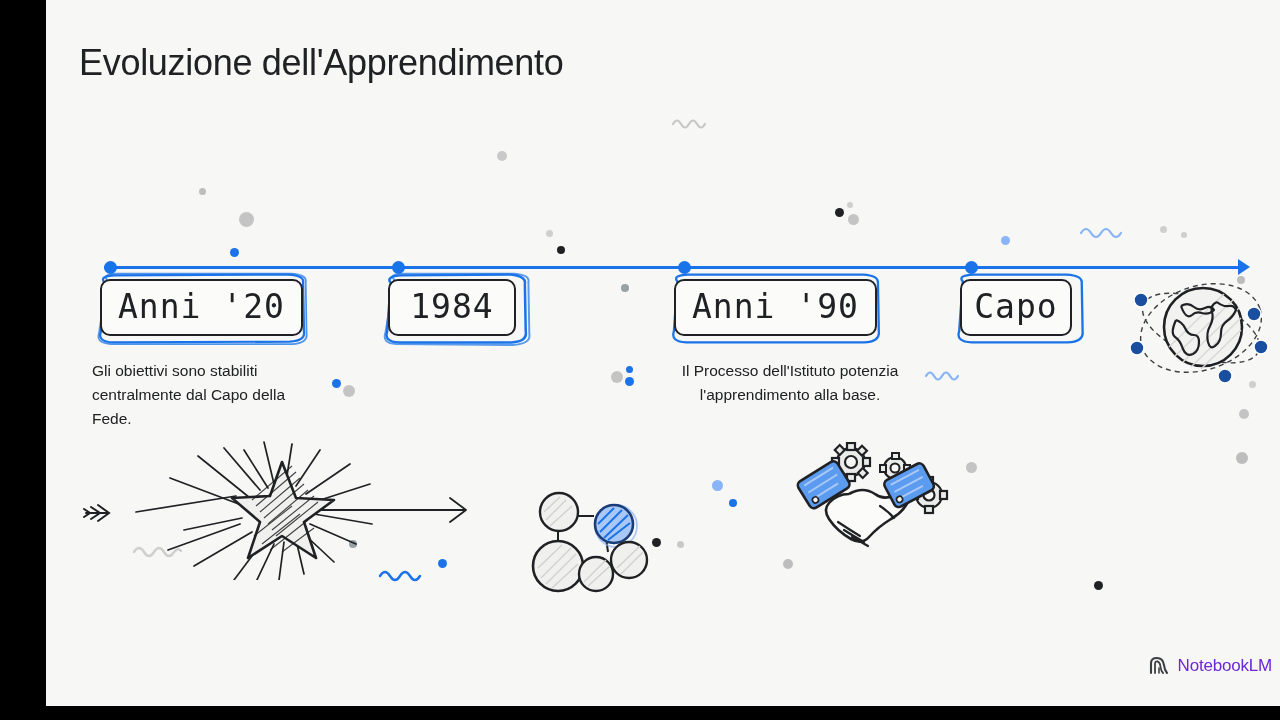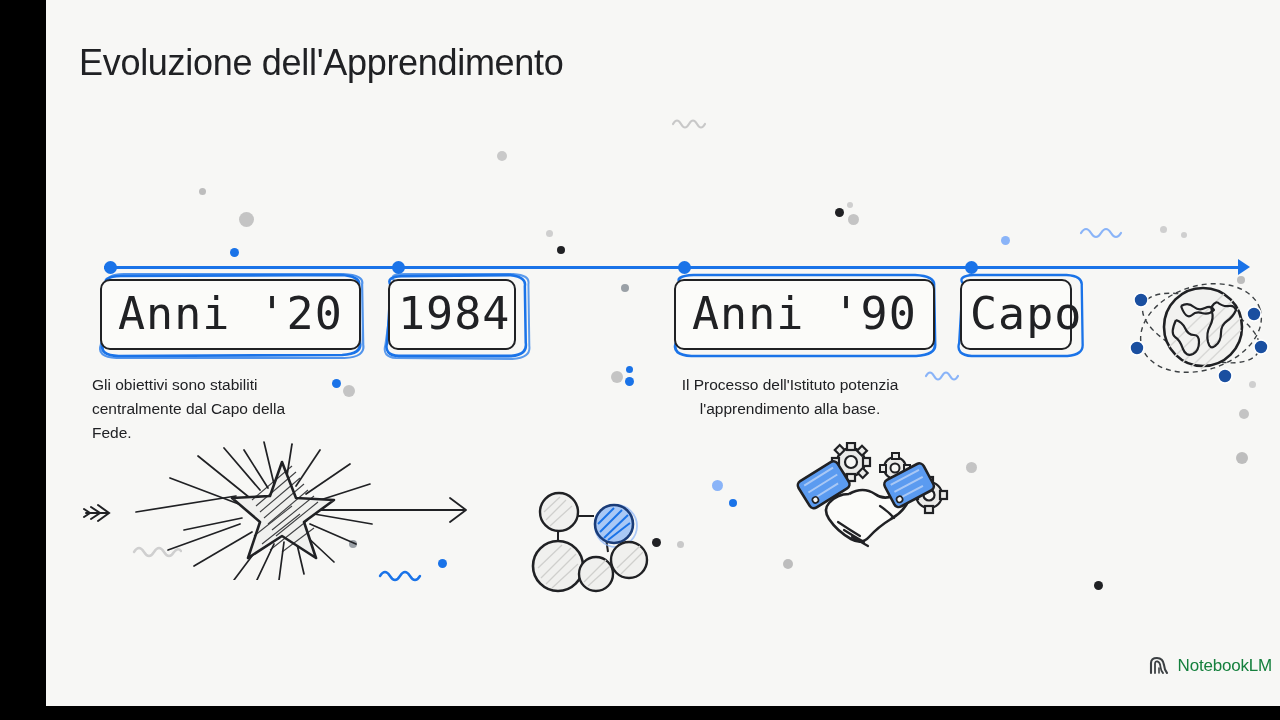--- a/index.html
+++ b/index.html
@@ -87,21 +87,21 @@
     width: 100%; height: 100%;
     overflow: visible;
   }
   .label-box-inner {
     position: relative;
     border: 2px solid #202124;
     border-radius: 10px;
     background: #fbfbf9;
     padding: 6px 16px 8px 16px;
     font-family: "DejaVu Sans Mono", monospace;
-    font-size: 45px;
+    font-size: 33px;
     color: #202124;
     letter-spacing: 1px;
     white-space: nowrap;
     text-align: center;
   }
   .milestone-desc {
     margin-top: 14px;
     font-size: 15.5px;
     line-height: 24px;
     color: #202124;
@@ -121,21 +121,21 @@
   #footer {
     position: absolute;
     right: 26px;
     bottom: 30px;
     display: flex;
     align-items: center;
     gap: 8px;
   }
   #footer-text {
     font-size: 17px;
-    color: #15803d;
+    color: #6d28d9;
     letter-spacing: -0.2px;
   }
 </style>
 </head>
 <body>
 
 <div id="slide">
 
   <div id="title">Evoluzione dell'Apprendimento</div>
 

